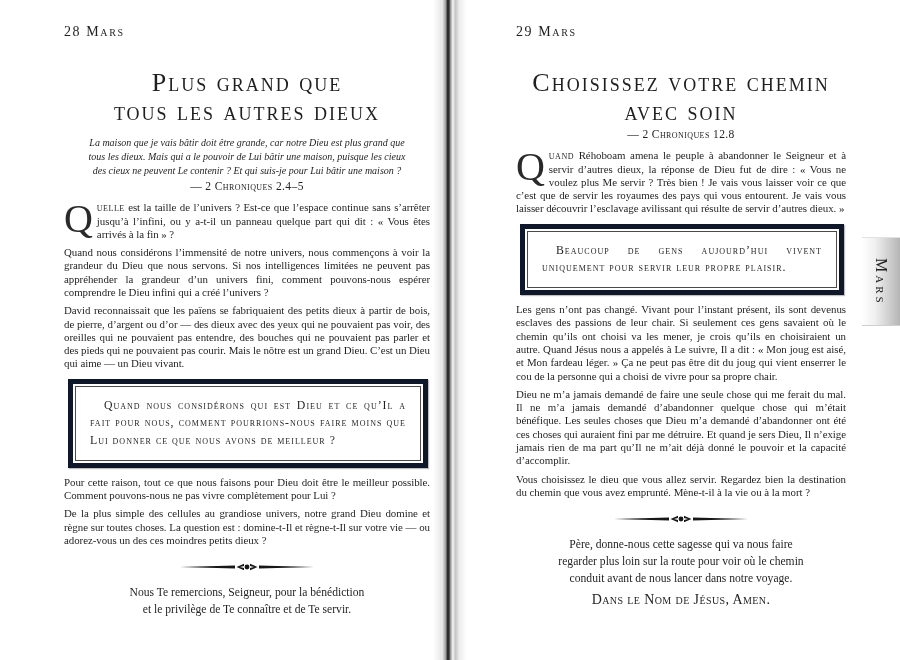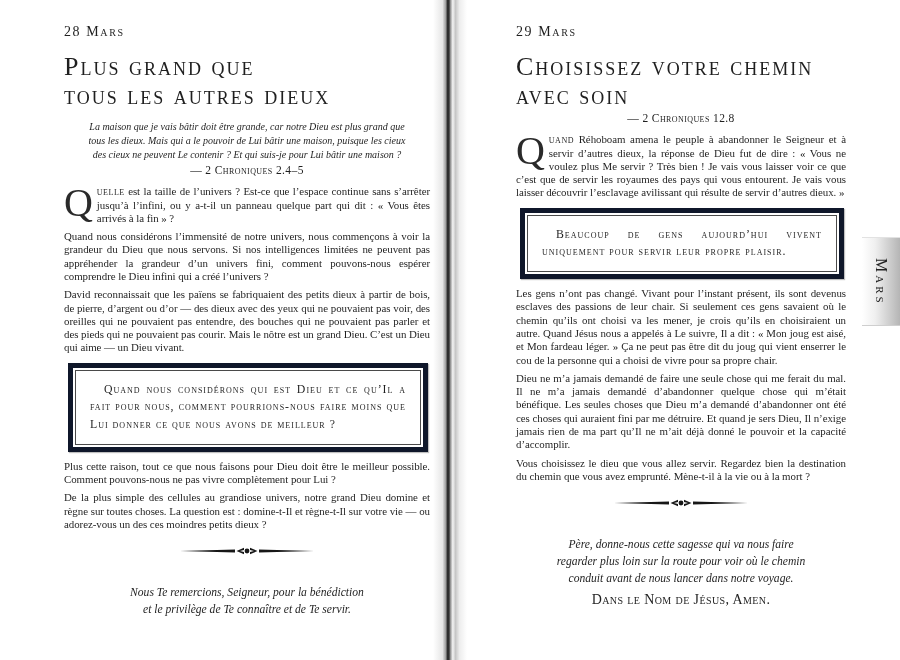--- a/index.html
+++ b/index.html
@@ -7,21 +7,21 @@
     width:900px;height:660px;overflow:hidden;position:relative;
     background:#ffffff;color:#1f1f1f;
     font-family:"Liberation Serif","DejaVu Serif",serif;
   }
   .page{position:absolute;top:0;}
   .page-left{left:64px;width:366px;}
   .page-right{left:516px;width:330px;}
 
   .date{margin-top:24px;font-size:14px;font-variant:small-caps;letter-spacing:1.6px;}
   .title{
-    margin:12px 0 0;text-align:left;font-weight:normal;
+    margin:28px 0 0;text-align:center;font-weight:normal;
     font-variant:small-caps;font-size:26px;letter-spacing:2px;line-height:1.12;
     white-space:pre-line;
     font-family:Liberation Serif, serif;
   }
   .epigraph{
     margin-top:10px;text-align:center;font-style:italic;
     font-size:10px;line-height:1.4;white-space:pre-line;
   }
   .source{margin-top:2px;text-align:center;font-variant:small-caps;font-size:11.5px;letter-spacing:.4px;}
 
@@ -34,21 +34,21 @@
     border:5px solid #0f172a;padding:2px;margin:8px 2px 8px 4px;
     box-shadow:1px 1px 1px rgba(0,0,0,.25);background:#fff;
   }
   .callout-inner{border:1px solid #4a4a4a;padding:10px 14px;}
   .callout-text{
     margin:0 !important;font-variant:small-caps;font-size:11.8px;
     letter-spacing:1px;line-height:1.5;text-indent:14px;text-align:justify;
   }
 
   .divider{text-align:center;margin:12px 0 4px;}
-  .prayer{margin-top:24px;text-align:center;font-style:italic;font-size:11.6px;line-height:1.45;white-space:pre-line;}
+  .prayer{margin-top:8px;text-align:center;font-size:11.6px;line-height:1.45;white-space:pre-line;}
   .amen{margin-top:4px;text-align:center;font-variant:small-caps;font-size:14px;letter-spacing:.4px;}
 
   .gutter{
     position:absolute;left:433px;top:0;width:34px;height:660px;pointer-events:none;
     background:linear-gradient(90deg,
       #ffffff 0%, #e6e6e6 28%, #9a9a9a 38%, #2e2e2e 42%, #2e2e2e 47%,
       #8f8f8f 51%, #f4f4f4 58%, #c6c6c6 66%, #ededed 78%, #ffffff 100%);
   }
 
   .month-tab{
@@ -80,21 +80,21 @@
       <p><span class="dropcap">Q</span><span class="lead">uelle</span><span> est la taille de l’univers ? Est-ce que l’espace continue sans s’arrêter jusqu’à l’infini, ou y a-t-il un panneau quelque part qui dit : « Vous êtes arrivés à la fin » ?</span></p>
       <p>Quand nous considérons l’immensité de notre univers, nous commençons à voir la grandeur du Dieu que nous servons. Si nos intelligences limitées ne peuvent pas appréhender la grandeur d’un univers fini, comment pouvons-nous espérer comprendre le Dieu infini qui a créé l’univers ?</p>
       <p>David reconnaissait que les païens se fabriquaient des petits dieux à partir de bois, de pierre, d’argent ou d’or — des dieux avec des yeux qui ne pouvaient pas voir, des oreilles qui ne pouvaient pas entendre, des bouches qui ne pouvaient pas parler et des pieds qui ne pouvaient pas courir. Mais le nôtre est un grand Dieu. C’est un Dieu qui aime — un Dieu vivant.</p>
 
       <div class="callout-outer">
         <div class="callout-inner">
           <p class="callout-text">Quand nous considérons qui est Dieu et ce qu’Il a fait pour nous, comment pourrions-nous faire moins que Lui donner ce que nous avons de meilleur ?</p>
         </div>
       </div>
 
-      <p>Plus cette raison, tout ce que nous faisons pour Dieu doit être le meilleur possible. Comment pouvons-nous ne pas vivre complètement pour Lui ?</p>
+      <p>Pour cette raison, tout ce que nous faisons pour Dieu doit être le meilleur possible. Comment pouvons-nous ne pas vivre complètement pour Lui ?</p>
       <p>De la plus simple des cellules au grandiose univers, notre grand Dieu domine et règne sur toutes choses. La question est : domine-t-Il et règne-t-Il sur votre vie — ou adorez-vous un des ces moindres petits dieux ?</p>
     </div>
 
     <div class="divider">
       <svg width="136" height="12" viewBox="0 0 136 12" aria-hidden="true">
         <polygon points="1,6 56,4.5 56,7.5" fill="#171717"></polygon>
         <polygon points="135,6 80,4.5 80,7.5" fill="#171717"></polygon>
         <path d="M57.5 6 l7.5 -3.2 v2.2 l-4 1 4 1 v2.2 z" fill="#171717"></path>
         <circle cx="68" cy="6" r="2.4" fill="#171717"></circle>
         <path d="M78.5 6 l-7.5 -3.2 v2.2 l4 1 -4 1 v2.2 z" fill="#171717"></path>

